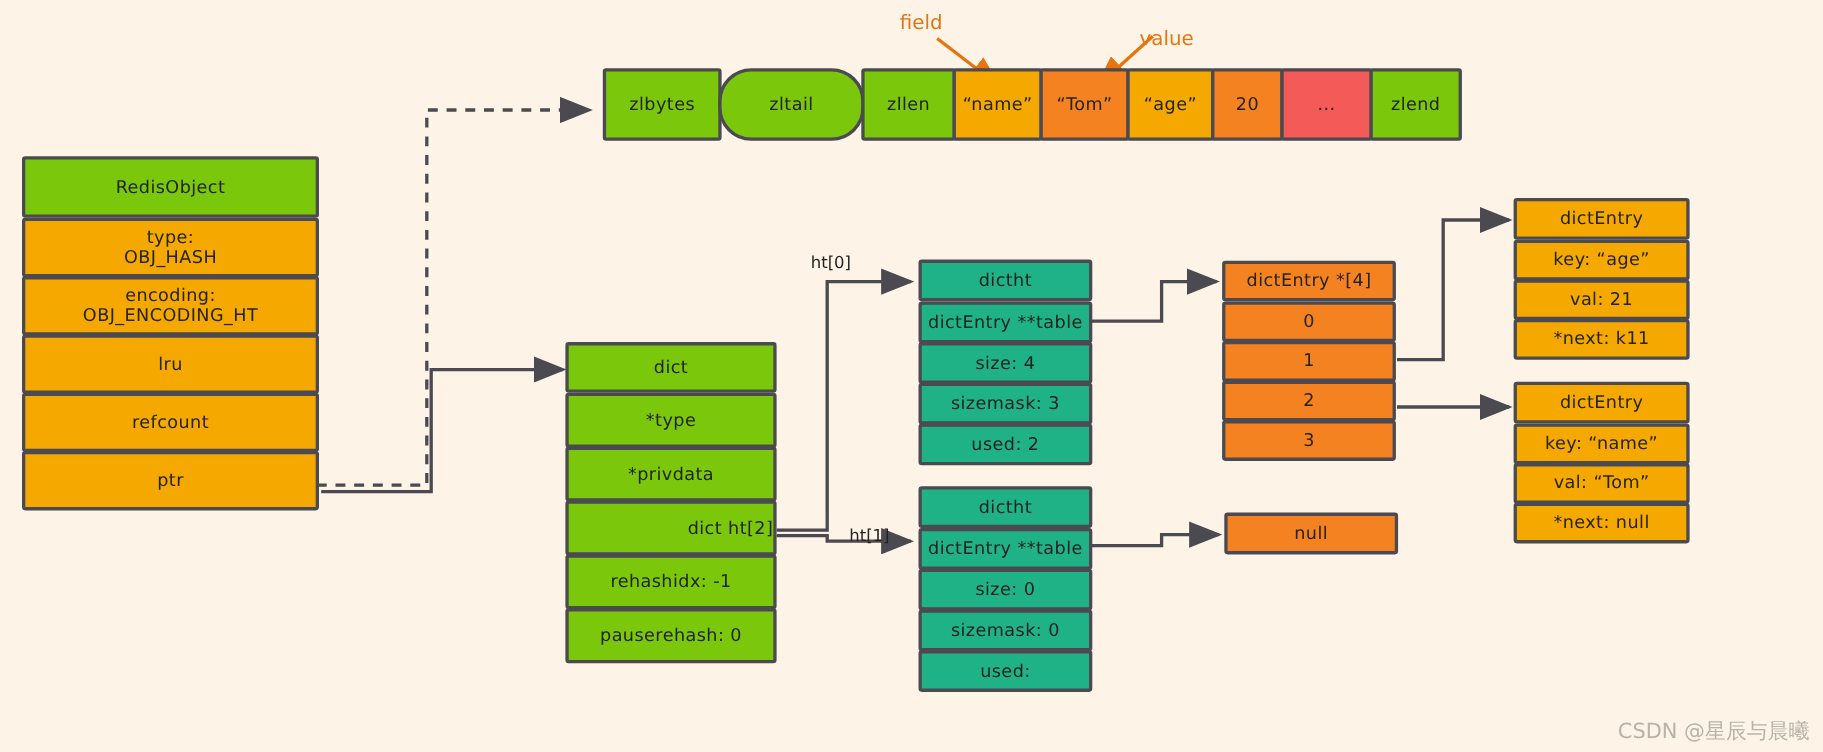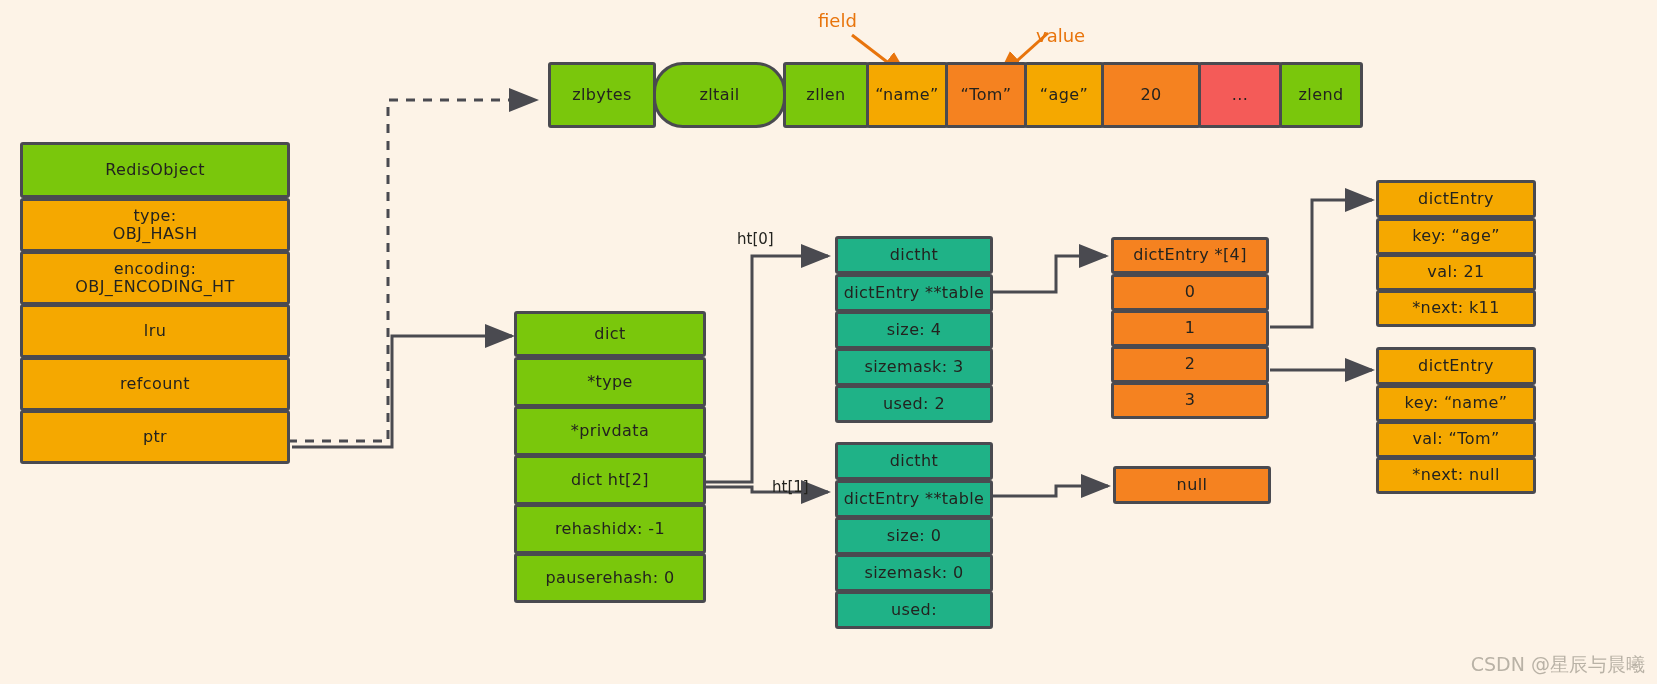--- a/index.html
+++ b/index.html
@@ -98,21 +98,21 @@
   <div class="tag" style="left:737px;top:230px;">ht[0]</div>
   <div class="tag" style="left:772px;top:478px;">ht[1]</div>
 
   <div class="zip" id="ziplist">
       <div class="cell green" style="width: 108px;">zlbytes</div>
       <div class="cell green" style="width: 133px; border-radius: 30px;">zltail</div>
       <div class="cell green" style="width: 86px;">zllen</div>
       <div class="cell amber" style="width: 82px;">“name”</div>
       <div class="cell orange" style="width: 82px;">“Tom”</div>
       <div class="cell amber" style="width: 80px;">“age”</div>
-      <div class="cell orange" style="width: 100px;">20</div>
+      <div class="cell orange" style="width: 66px;">20</div>
       <div class="cell red" style="width: 84px;">...</div>
       <div class="cell green" style="width: 84px;">zlend</div>
     </div>
 
   <div class="node" style="left:20px;top:142px;width:270px;">
     <div class="cell green" style="height:56px;">RedisObject</div>
     <div id="ro-rows">
         <div class="cell amber multi" style="height: 54px;">
           <span>type:</span>
           <span>OBJ_HASH</span>
@@ -135,21 +135,21 @@
 
   <div class="node" style="left:514px;top:311px;width:192px;">
     <div class="cell green" style="height:46px;">dict</div>
     <div id="dict-rows">
         <div class="cell green" style="height: 50px;">
           <span>*type</span>
         </div>
         <div class="cell green" style="height: 50px;">
           <span>*privdata</span>
         </div>
-        <div class="cell green" style="height: 50px;">
+        <div class="cell green" style="height: 50px; justify-content: flex-end;">
           <span>dict ht[2]</span>
         </div>
         <div class="cell green" style="height: 50px;">
           <span>rehashidx: -1</span>
         </div>
         <div class="cell green" style="height: 50px;">
           <span>pauserehash: 0</span>
         </div>
       </div>
   </div>

